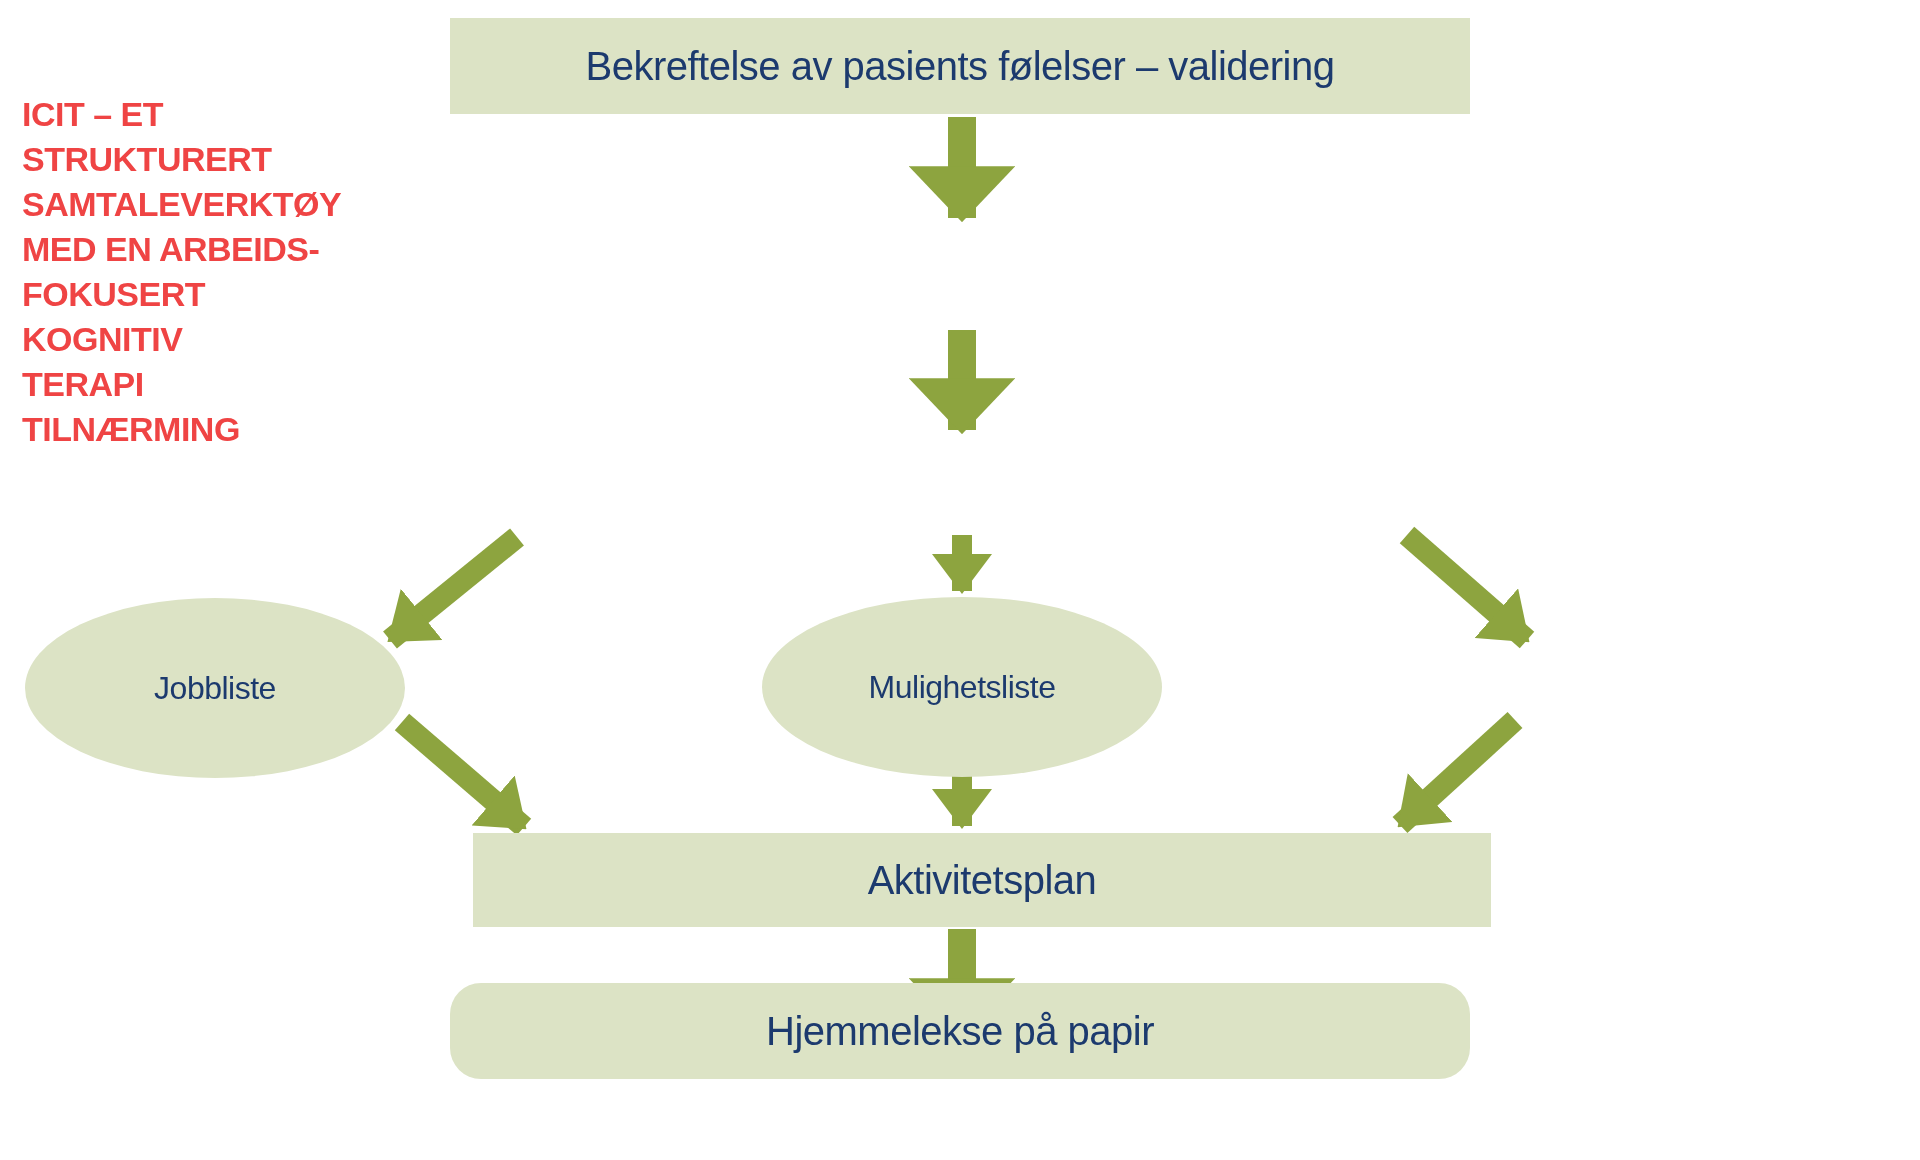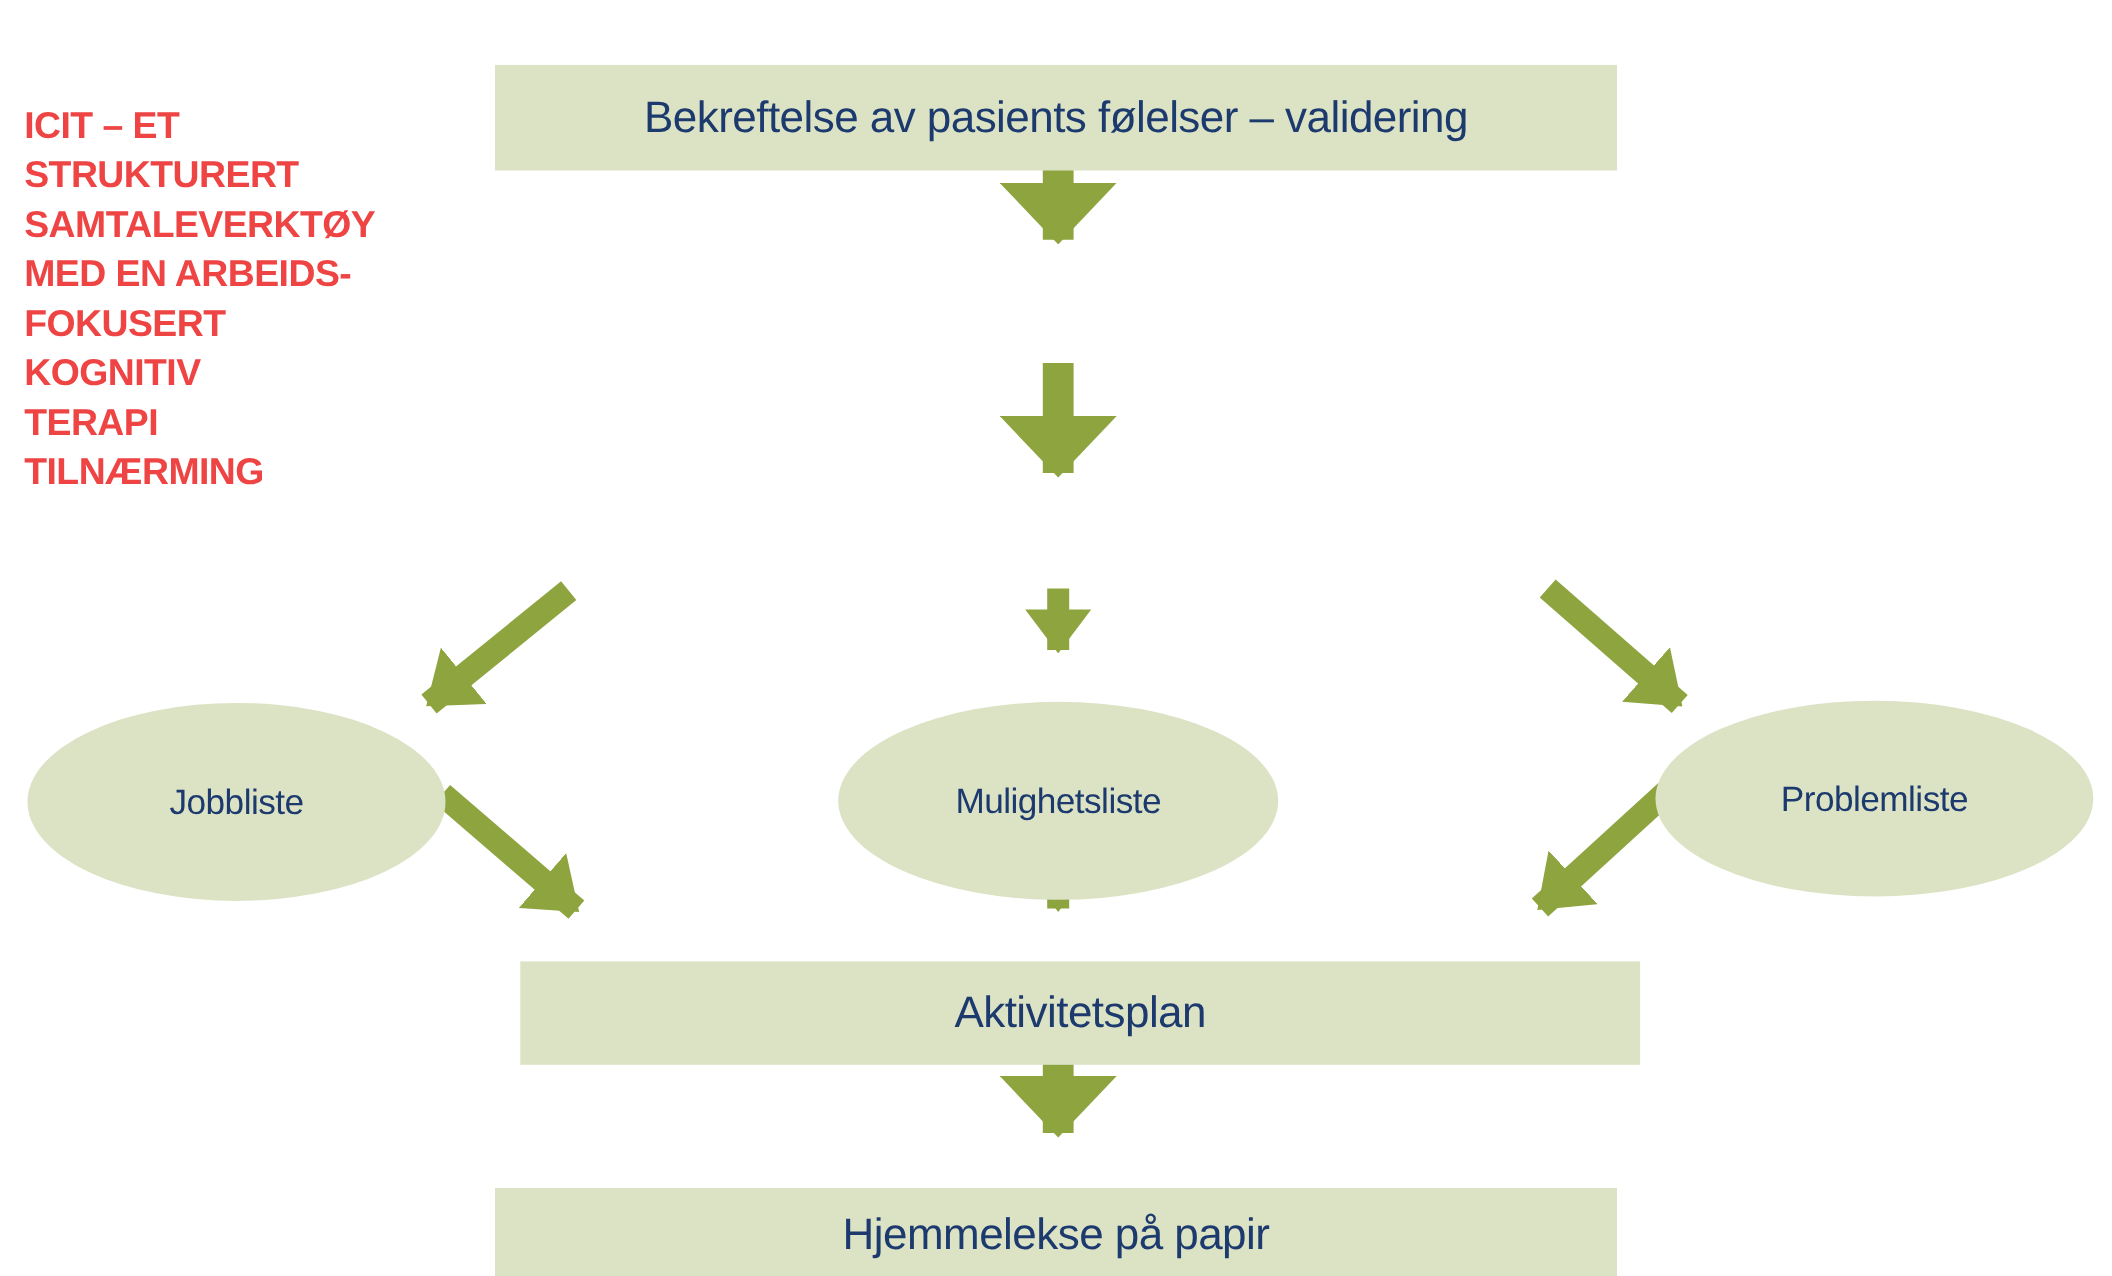--- a/index.html
+++ b/index.html
@@ -26,37 +26,36 @@
   .node {
     position: absolute;
     background: #dce3c5;
     color: #1c3a6e;
     display: flex;
     align-items: center;
     justify-content: center;
     text-align: center;
     z-index: 2;
     letter-spacing: -0.5px;
-    margin-top: 41px;
   }
   .node.box {
     left: 450px;
     width: 1020px;
     height: 96px;
     font-size: 40px;
   }
   .node.ellipse {
     border-radius: 50%;
     font-size: 32px;
   }
   #box-step1 { top: 18px; }
   #box-step2 { top: 228px; height: 100px; }
   #box-step3 { top: 437px; }
   #box-step4 { top: 833px; left: 473px; width: 1018px; height: 94px; }
-  #box-step5 { top: 1039px; height: 84px; }
+  #box-step5 { top: 983px; height: 96px; border-radius: 31px; }
 
   #ellipse-left   { left: 25px;   top: 598px; width: 380px; height: 180px; }
   #ellipse-middle { left: 762px;  top: 597px; width: 400px; height: 180px; }
   #ellipse-right  { left: 1505px; top: 596px; width: 398px; height: 178px; }
 
   .diagram-title {
     position: absolute;
     left: 22px;
     top: 92px;
     width: 330px;
@@ -106,19 +105,18 @@
 TERAPI TILNÆRMING</div>
 
   <div class="node box" id="box-step1">Bekreftelse av pasients følelser – validering</div>
 
 
 
   <div class="node ellipse" id="ellipse-left">Jobbliste</div>
 
   <div class="node ellipse" id="ellipse-middle">Mulighetsliste</div>
 
-  <div class="node ellipse" id="ellipse-right">Problemliste</div>
 
   <div class="node box" id="box-step4">Aktivitetsplan</div>
 
   <div class="node box" id="box-step5">Hjemmelekse på papir</div>
 
 </div>
 
 </body></html>

